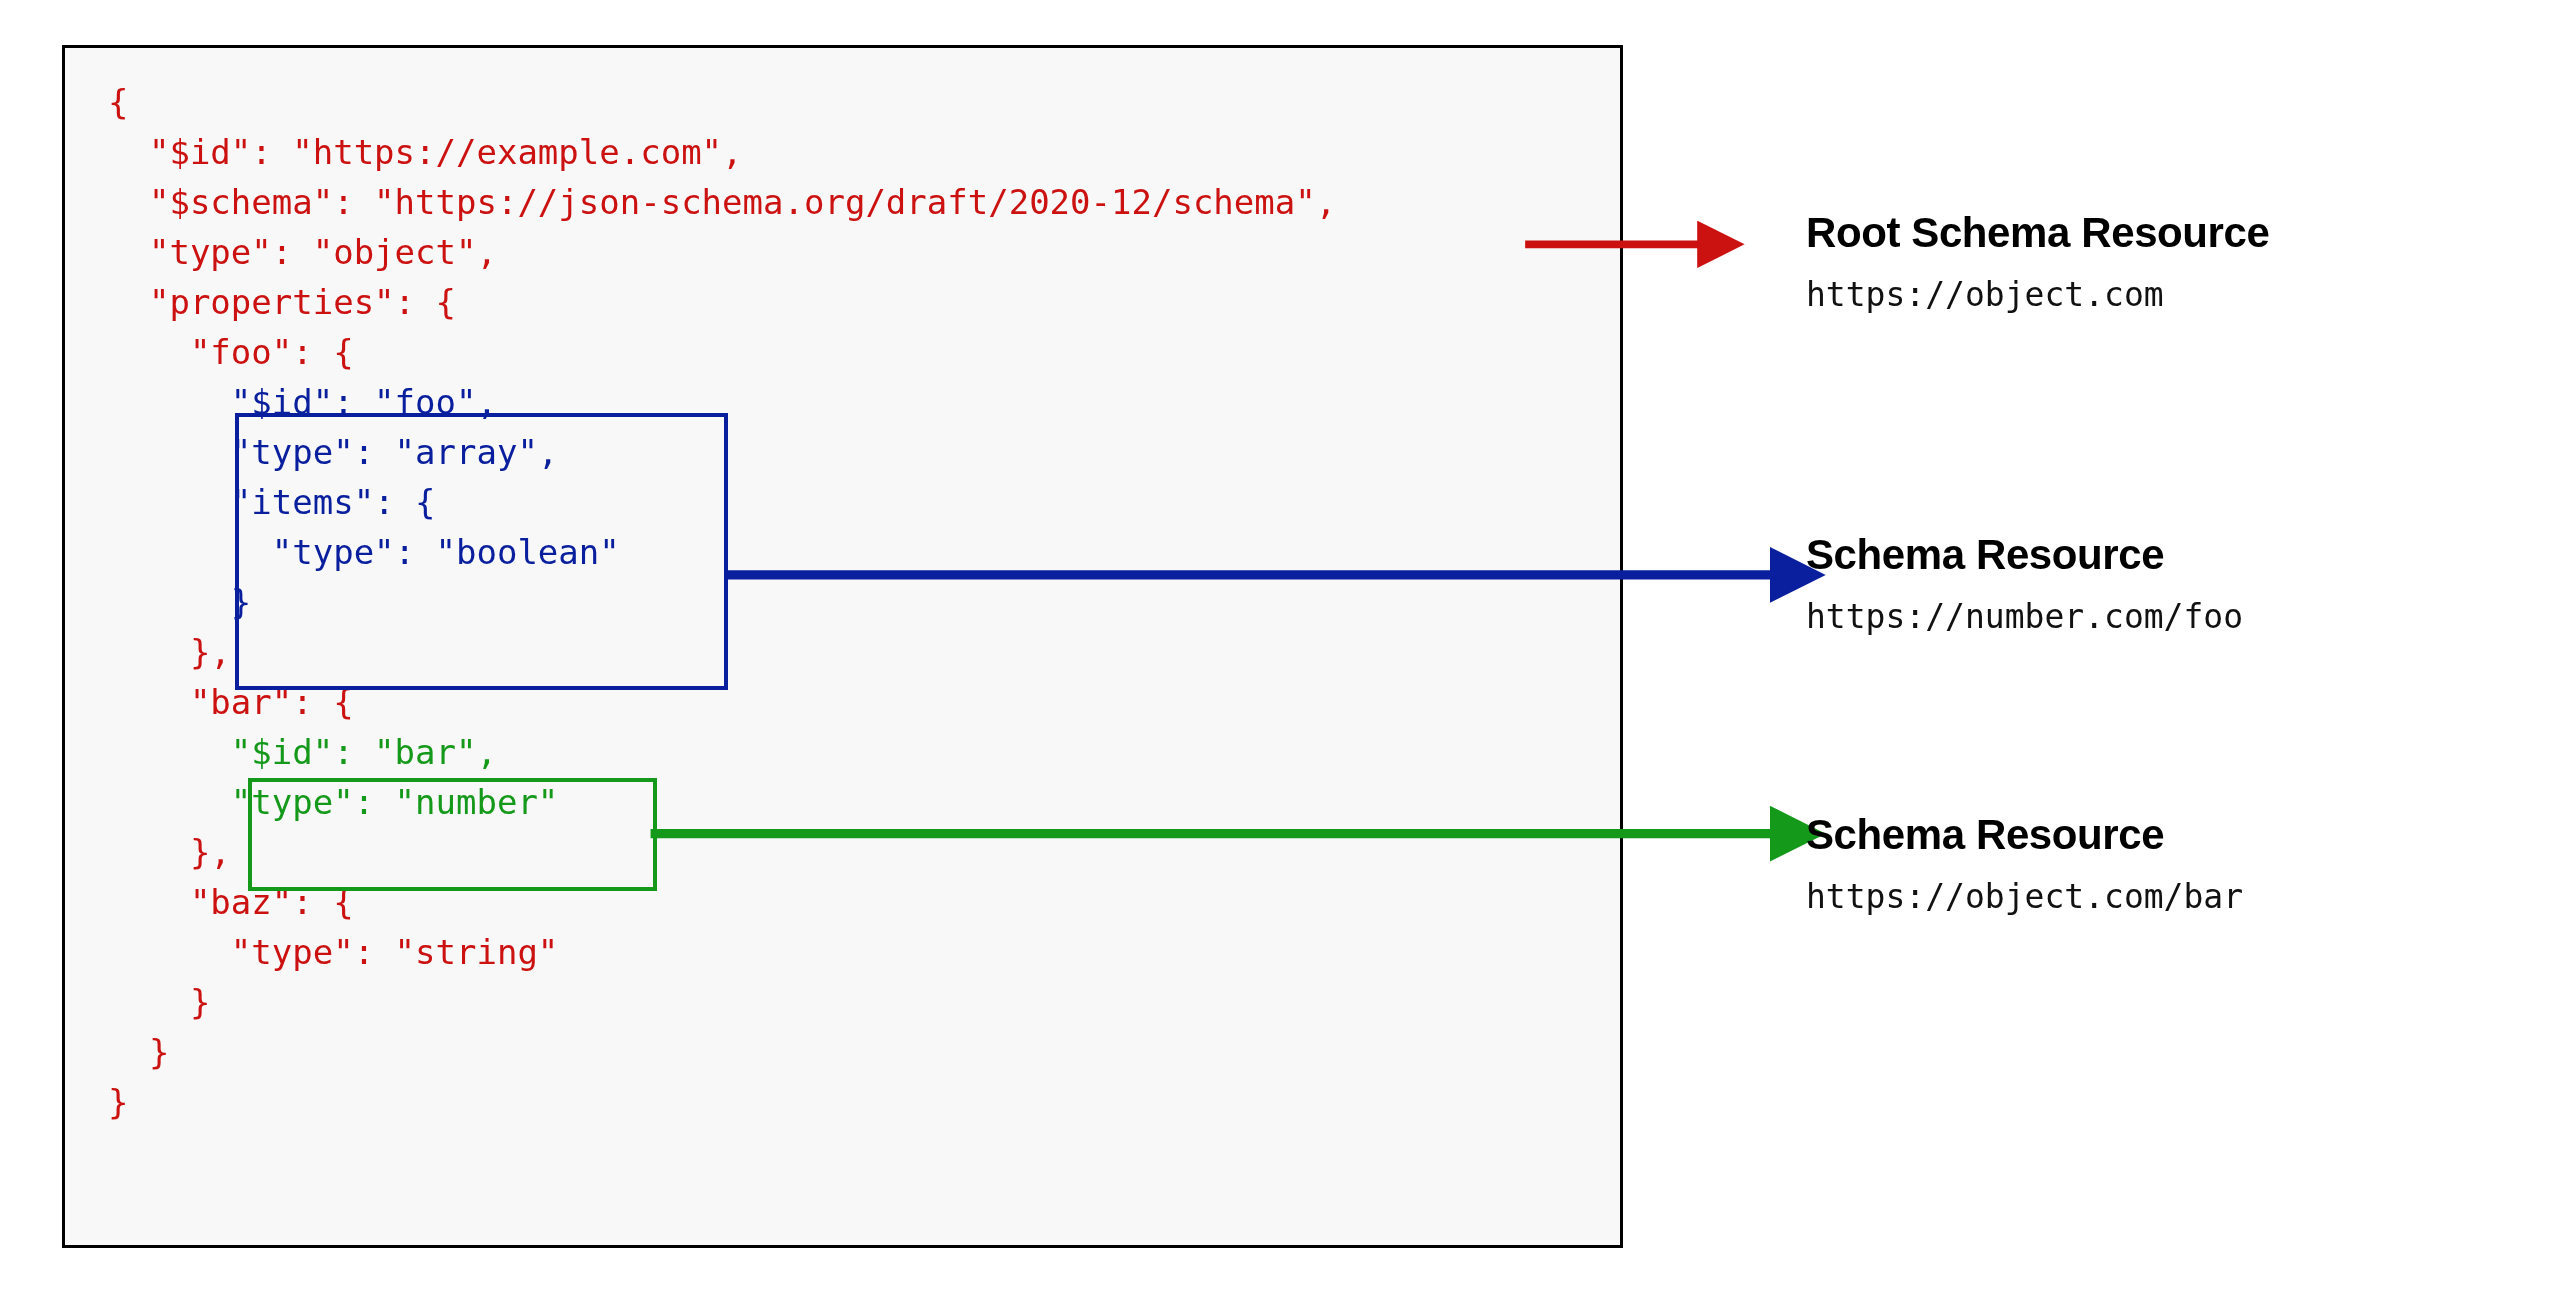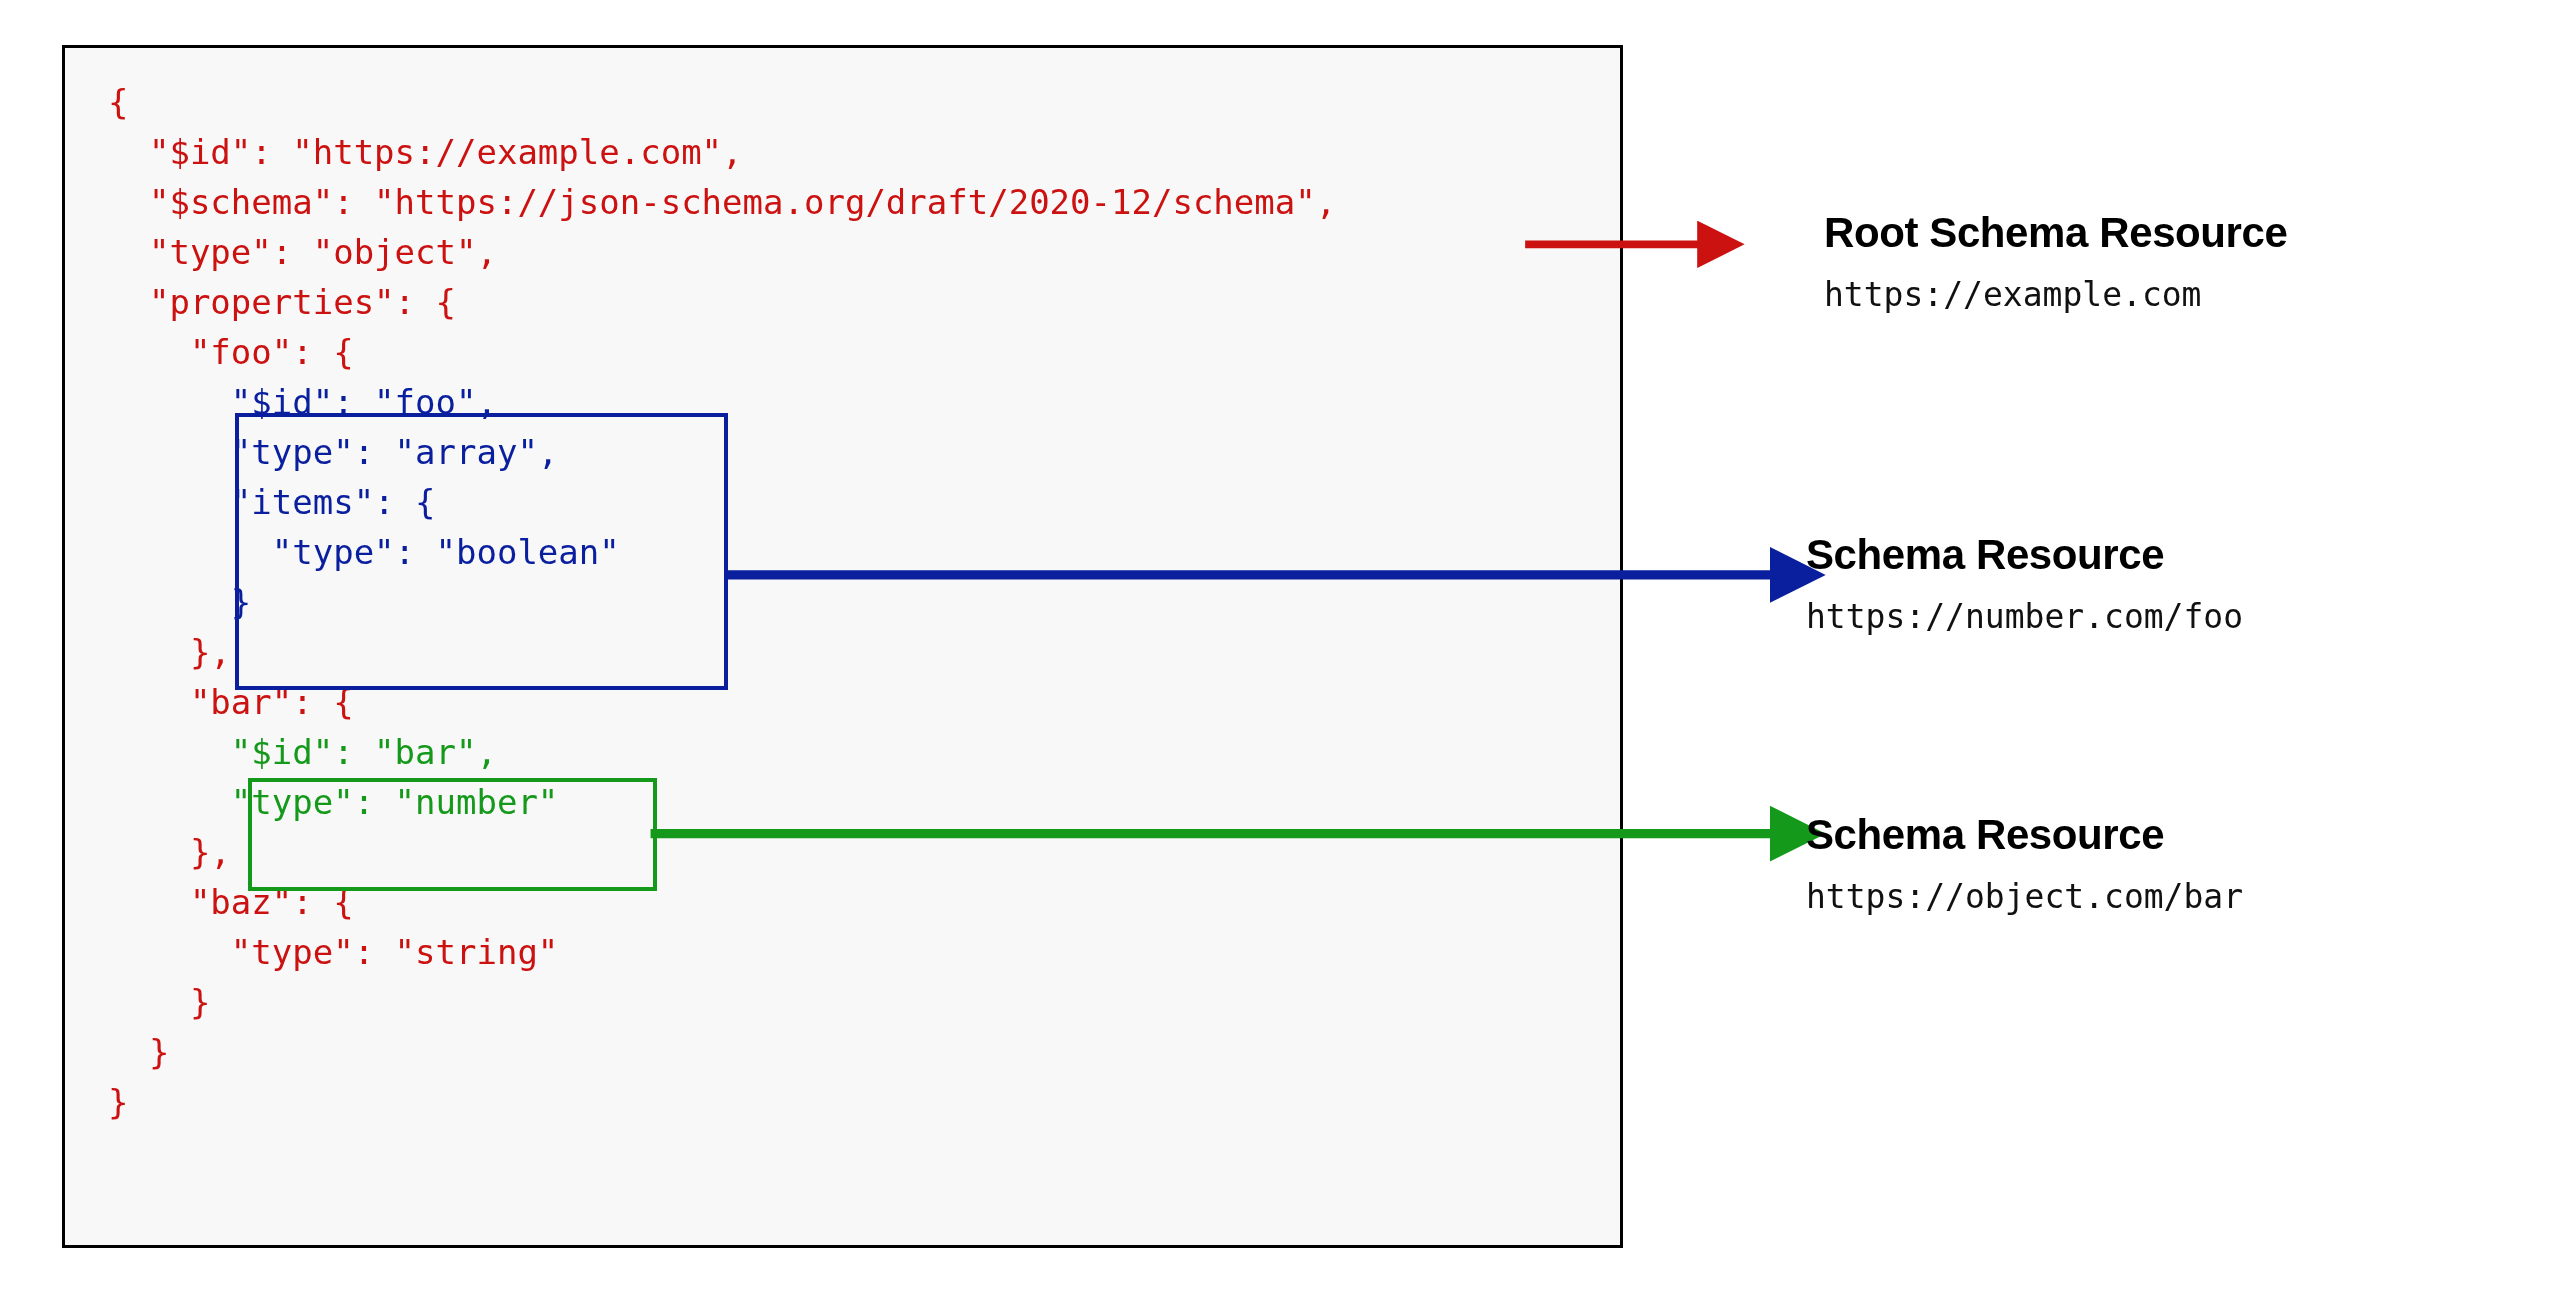--- a/index.html
+++ b/index.html
@@ -133,23 +133,23 @@
       </marker>
     </defs>
 
     <line x1="2122" y1="340" x2="2368" y2="340" stroke="#cc1111" stroke-width="11" marker-end="url(#head-red)"></line>
 
     <line x1="1010" y1="800" x2="2470" y2="800" stroke="#0a1f9e" stroke-width="13" marker-end="url(#head-blue)"></line>
 
     <line x1="905" y1="1160" x2="2470" y2="1160" stroke="#15991a" stroke-width="13" marker-end="url(#head-green)"></line>
   </svg>
 
-  <div class="anno" style="left:1806px; top:210px;margin-left:18px;">
+  <div class="anno" style="left:1806px; top:210px;">
     <div class="anno-title">Root Schema Resource</div>
-    <div class="anno-url">https://example.com</div>
+    <div class="anno-url">https://object.com</div>
   </div>
 
   <div class="anno" style="left:1806px; top:532px;">
     <div class="anno-title">Schema Resource</div>
     <div class="anno-url">https://number.com/foo</div>
   </div>
 
   <div class="anno" style="left:1806px; top:812px;">
     <div class="anno-title">Schema Resource</div>
     <div class="anno-url">https://object.com/bar</div>

